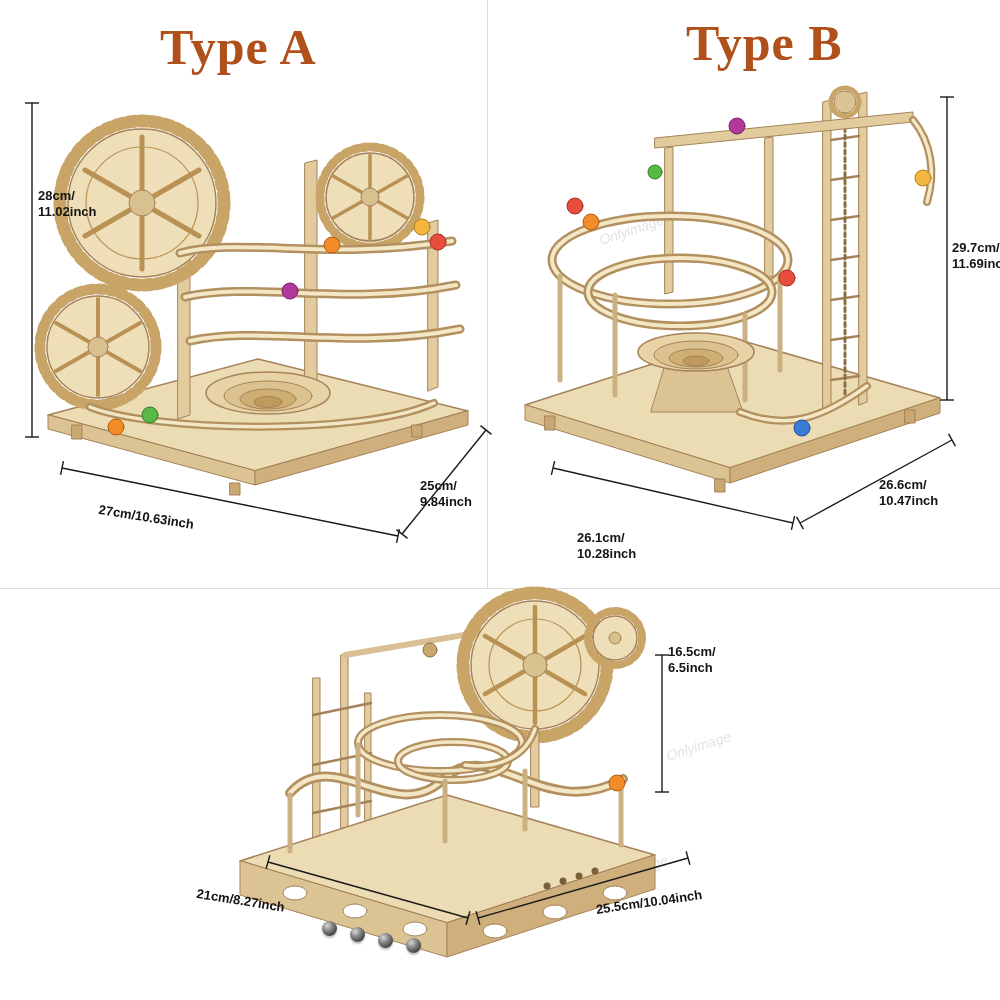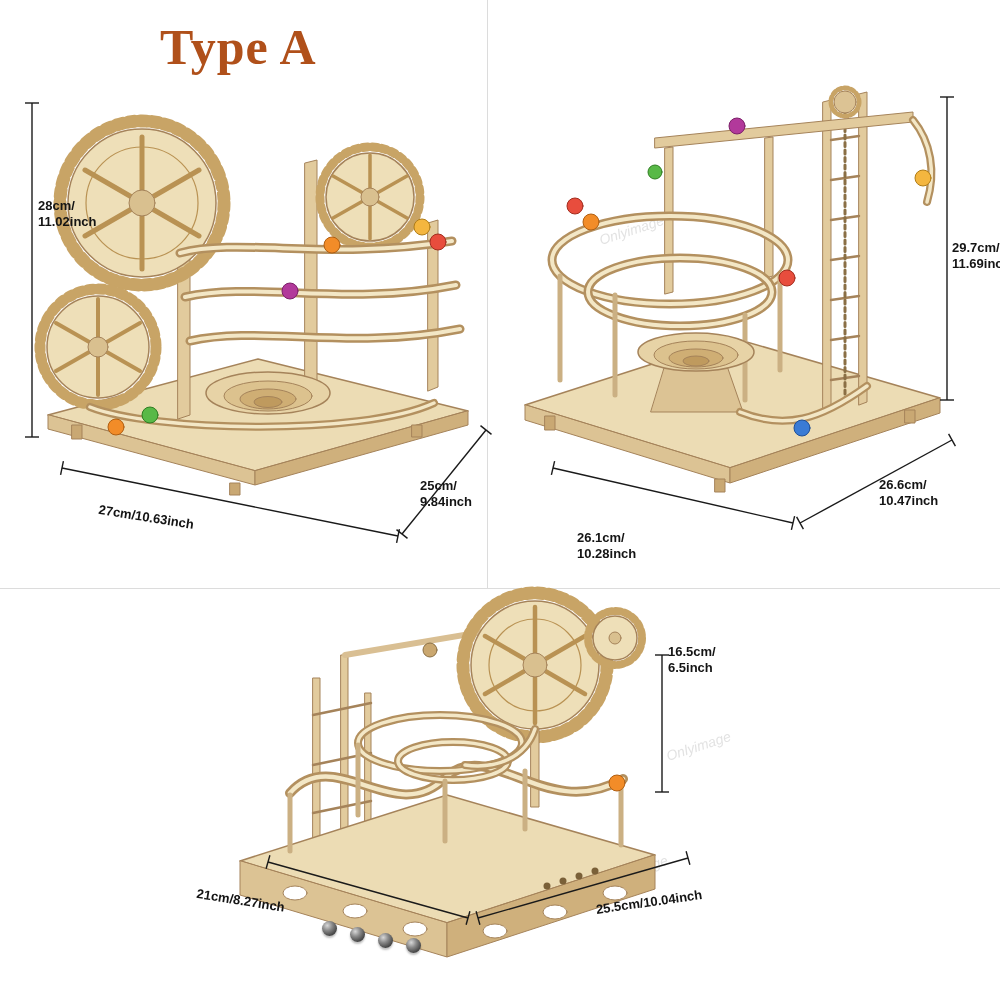--- a/index.html
+++ b/index.html
@@ -30,20 +30,21 @@
 </style>
 </head>
 <body>
 
 <div id="stage">
 
   <div class="divider" style="left:487px;top:0;width:1px;height:588px"></div>
   <div class="divider" style="left:0;top:588px;width:1000px;height:1px"></div>
 
   <h1 class="type-title" style="left:160px;top:18px">Type A</h1>
+  <h1 class="type-title" style="left:686px;top:14px">Type B</h1>
 
   <span class="watermark" style="left:598px;top:222px">Onlyimage</span>
   <span class="watermark" style="left:665px;top:738px">Onlyimage</span>
   <span class="watermark" style="left:602px;top:862px">Onlyimage</span>
 
   <svg class="model-svg" style="left:30px;top:85px" width="455" height="415" viewBox="0 0 455 415">
     <g stroke-linecap="round" stroke-linejoin="round">
 
       <polygon points="18,330 225,386 438,326 228,274" fill="#ecdcb4" stroke="#a5835a" stroke-width="1.5"></polygon>
       <polygon points="18,330 18,344 225,400 225,386" fill="#dcc394" stroke="#a5835a"></polygon>
@@ -294,21 +295,21 @@
       <line x1="268" y1="862" x2="468" y2="918"></line>
       <line x1="266.1" y1="868.7" x2="269.9" y2="855.3"></line>
         <line x1="466.1" y1="924.7" x2="469.9" y2="911.3"></line>
 
       <line x1="478" y1="918" x2="688" y2="858"></line>
       <line x1="479.9" y1="924.7" x2="476.1" y2="911.3"></line>
         <line x1="689.9" y1="864.7" x2="686.1" y2="851.3"></line>
     </g>
   </svg>
 
-  <div class="dim-label" style="left:38px;top:198px">
+  <div class="dim-label" style="left:38px;top:188px">
     <span>28cm/</span>
     <span>11.02inch</span>
   </div>
   <div class="dim-label" style="left:100px;top:502px;transform:rotate(9deg);transform-origin:left top">
     <span>27cm/10.63inch</span>
   </div>
   <div class="dim-label" style="left:420px;top:478px">
     <span>25cm/</span>
     <span>9.84inch</span>
   </div>

